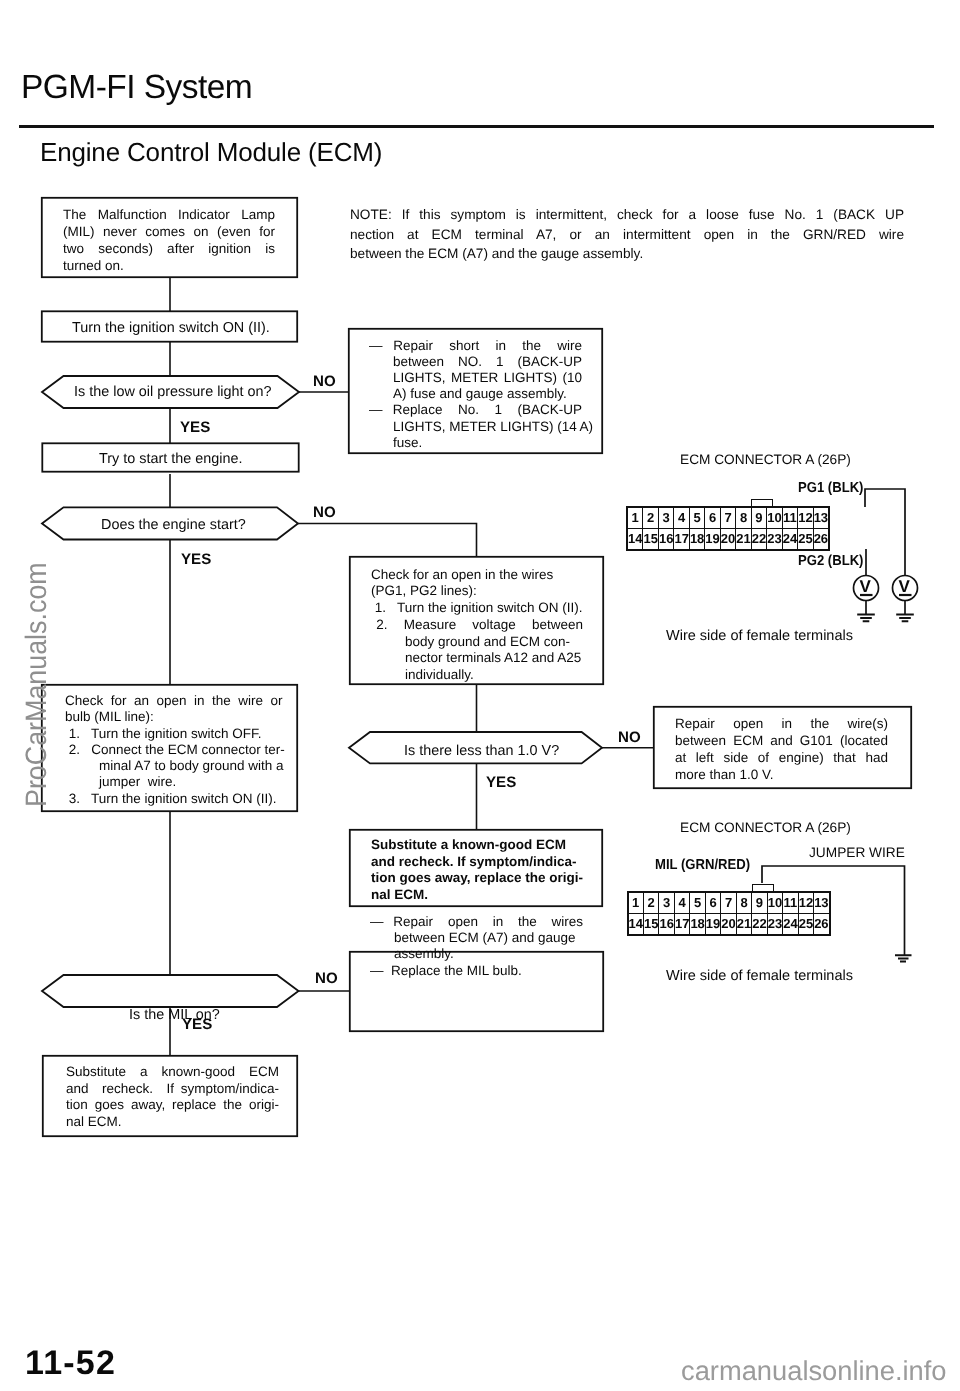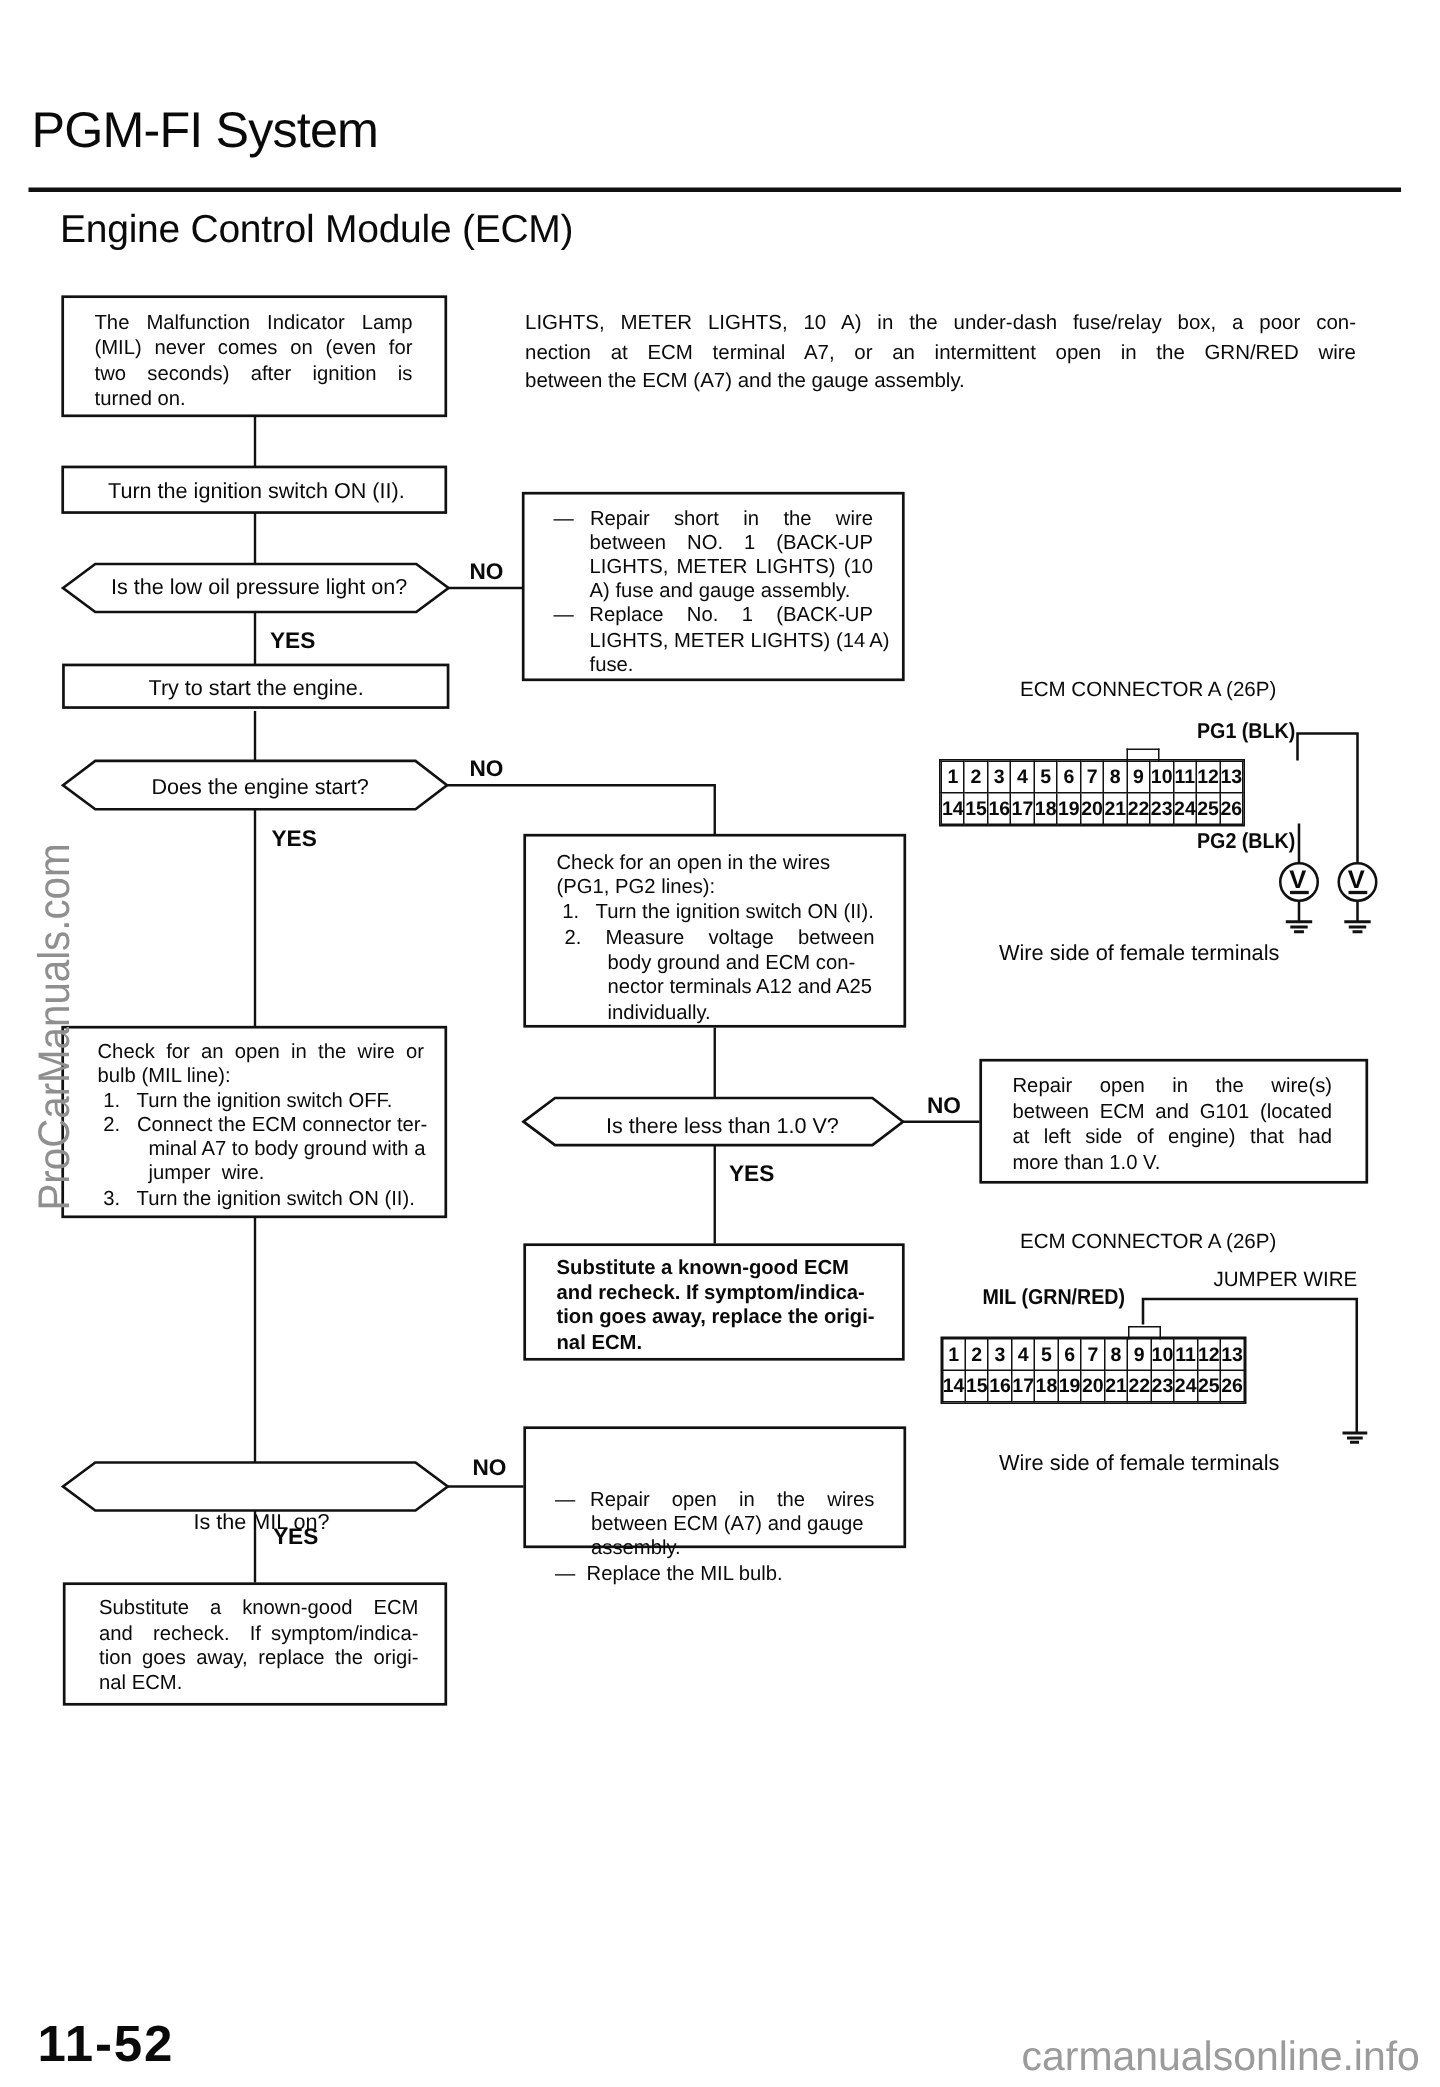--- a/index.html
+++ b/index.html
@@ -58,21 +58,21 @@
       <rect x="349.8" y="556.8" width="253.4" height="127.4"></rect>
       <rect x="653.8" y="706.8" width="257.4" height="81.4"></rect>
       <rect x="349.8" y="829.8" width="252.4" height="76.4"></rect>
       <rect x="41.8" y="684.8" width="255.4" height="126.4"></rect>
       <rect x="349.8" y="951.8" width="253.4" height="79.4"></rect>
       <rect x="42.8" y="1055.8" width="254.4" height="80.4"></rect>
     </g>
   </svg>
 
   <div class="note" style="left:350px;top:205px;width:554px;">
-    <div>LIGHTS, METER LIGHTS, 10 A) in the under-dash fuse/relay box, a poor con-</div>
+    <div>NOTE: If this symptom is intermittent, check for a loose fuse No. 1 (BACK UP</div>
     <div>nection at ECM terminal A7, or an intermittent open in the GRN/RED wire</div>
     <div>between the ECM (A7) and the gauge assembly.</div>
   </div>
 
   <div class="ftext just" style="left:63px;top:206px;width:212px;">
       <div>The  Malfunction  Indicator  Lamp</div>
       <div>(MIL)  never  comes  on  (even  for</div>
       <div>two  seconds)  after  ignition  is</div>
       <div class="last">turned on.</div>
     </div>
@@ -110,21 +110,21 @@
     </div>
   <div class="ftext just" style="left:65px;top:693px;width:212px;line-height:16.3px;">
       <div>Check  for  an  open  in  the  wire  or</div>
       <div class="last">bulb (MIL line):</div>
       <div class="last"> 1.   Turn the ignition switch OFF.</div>
       <div class="last"> 2.   Connect the ECM connector ter-</div>
       <div class="last indent2">minal A7 to body ground with a</div>
       <div class="last indent2">jumper  wire.</div>
       <div class="last"> 3.   Turn the ignition switch ON (II).</div>
     </div>
-  <div class="ftext just" style="left:370px;top:992px;width:213px;line-height:16.2px;">
+  <div class="ftext just" style="left:370px;top:914px;width:213px;line-height:16.2px;">
       <div>—  Repair   open   in   the   wires</div>
       <div class="last indent">between ECM (A7) and gauge</div>
       <div class="last indent">assembly.</div>
       <div class="last">—  Replace the MIL bulb.</div>
     </div>
   <div class="ftext just" style="left:66px;top:1064px;width:213px;line-height:16.5px;">
       <div>Substitute  a  known-good  ECM</div>
       <div>and  recheck.  If symptom/indica-</div>
       <div>tion goes away, replace the origi-</div>
       <div class="last">nal ECM.</div>

